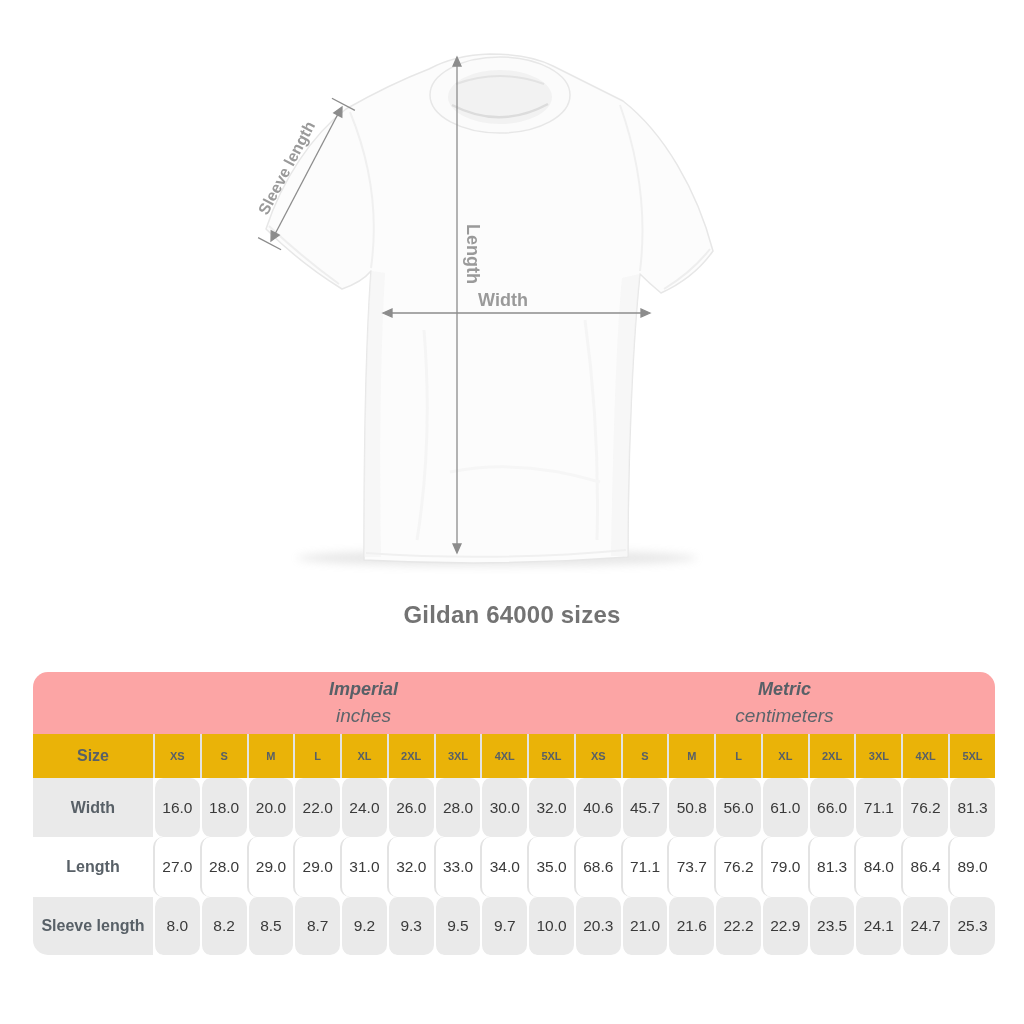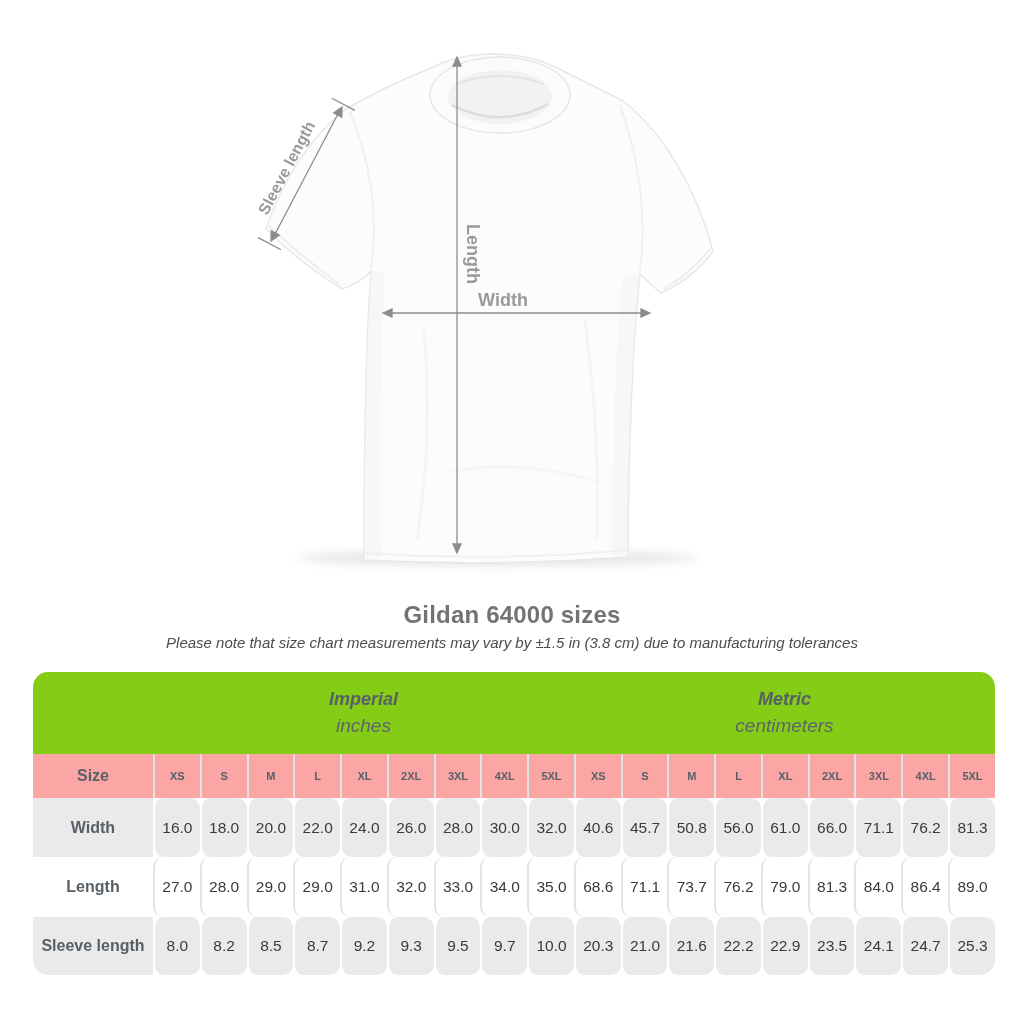--- a/index.html
+++ b/index.html
@@ -17,26 +17,26 @@
   
   .page-title { position:absolute; left:0; top:601px; width:1024px; text-align:center;
                 font-size:24px; font-weight:700; color:#737373; letter-spacing:.2px; }
   .page-subtitle { position:absolute; left:0; top:634px; width:1024px; text-align:center;
                    font-size:15px; font-style:italic; color:#4c4c4c; }
 
   
   .table-wrap { position:absolute; left:33px; top:672px; width:962px; }
   table { width:962px; table-layout:fixed; border-collapse:separate; border-spacing:0; }
   td { text-align:center; vertical-align:middle; padding:0; }
-  .r-band td { height:82px; background:#84cc16; }
+  .r-band td { height:62px; background:#fca5a5; }
   .band-left  { border-top-left-radius:15px; }
   .band-right { border-top-right-radius:15px;margin-top:36px; }
   .g-name { font-size:18px; font-weight:700; font-style:italic; color:#586067; }
   .g-unit { font-size:19px; font-style:italic; color:#5d646b; margin-top:5px; }
-  .r-size td { height:44px; background:#fca5a5; }
+  .r-size td { height:44px; background:#eab308; }
   .r-d0 td { height:59px; }
   .r-d1 td { height:60px; }
   .r-d2 td { height:58px; }
   .r-gray td { background:#eaeaea; }
   .r-white td { background:#ffffff; }
   td.lbl { font-size:16px; font-weight:700; color:#586067; }
   td.szh { font-size:11px; font-weight:700; color:#586067; }
   td.num { font-size:15.5px; color:#3a3a3a;border-radius:10px; }
   .r-size td.szh, .r-white td.num { border-left:2px solid #e3e3e3; }
   .r-gray td.num { border-left:2px solid #ffffff; }
@@ -114,21 +114,20 @@
         </g>
       </g>
     </svg>
 
     <div class="dim-label lbl-sleeve">Sleeve length</div>
     <div class="dim-label lbl-length">Length</div>
     <div class="dim-label lbl-width">Width</div>
   </div>
 
   <div class="page-title">Gildan 64000 sizes</div>
-  <div class="page-subtitle">Please note that size chart measurements may vary by ±1.5 in (3.8 cm) due to manufacturing tolerances</div>
 
   <div class="table-wrap">
     <table>
       <colgroup>
         <col style="width:120px">
         <col>
           <col>
           <col>
           <col>
           <col>

